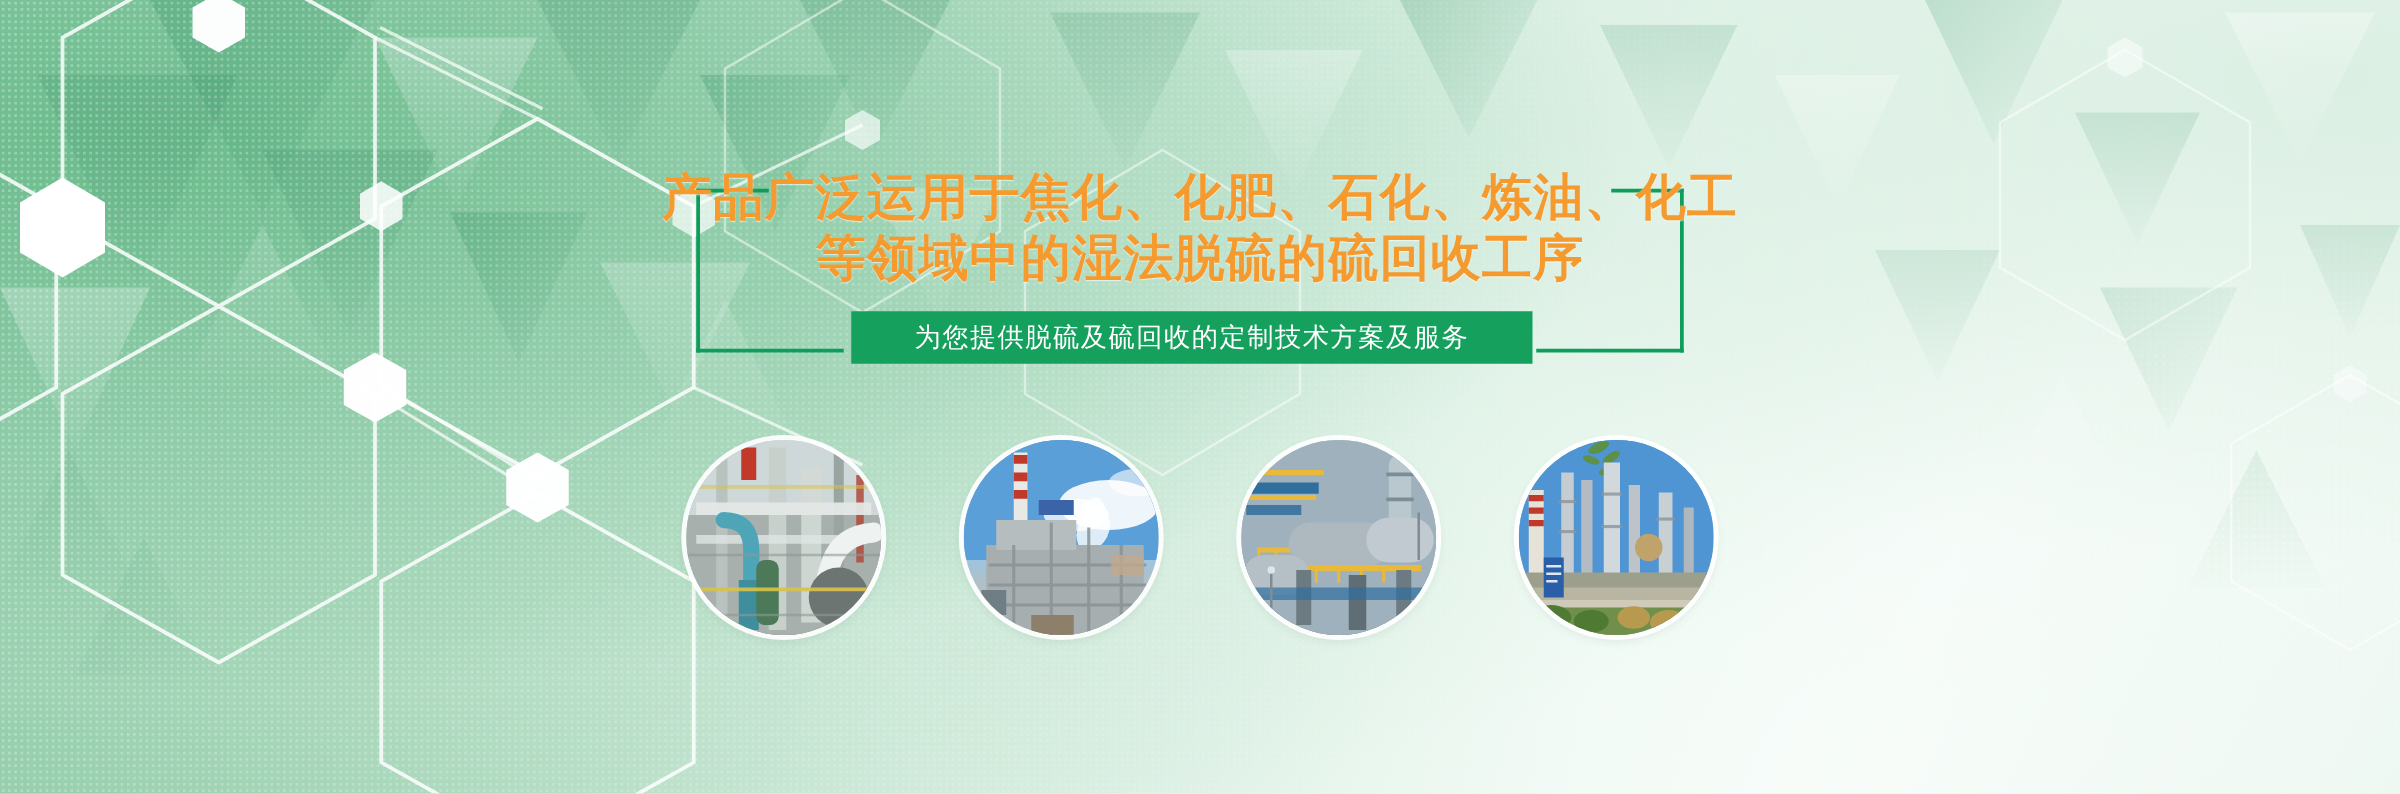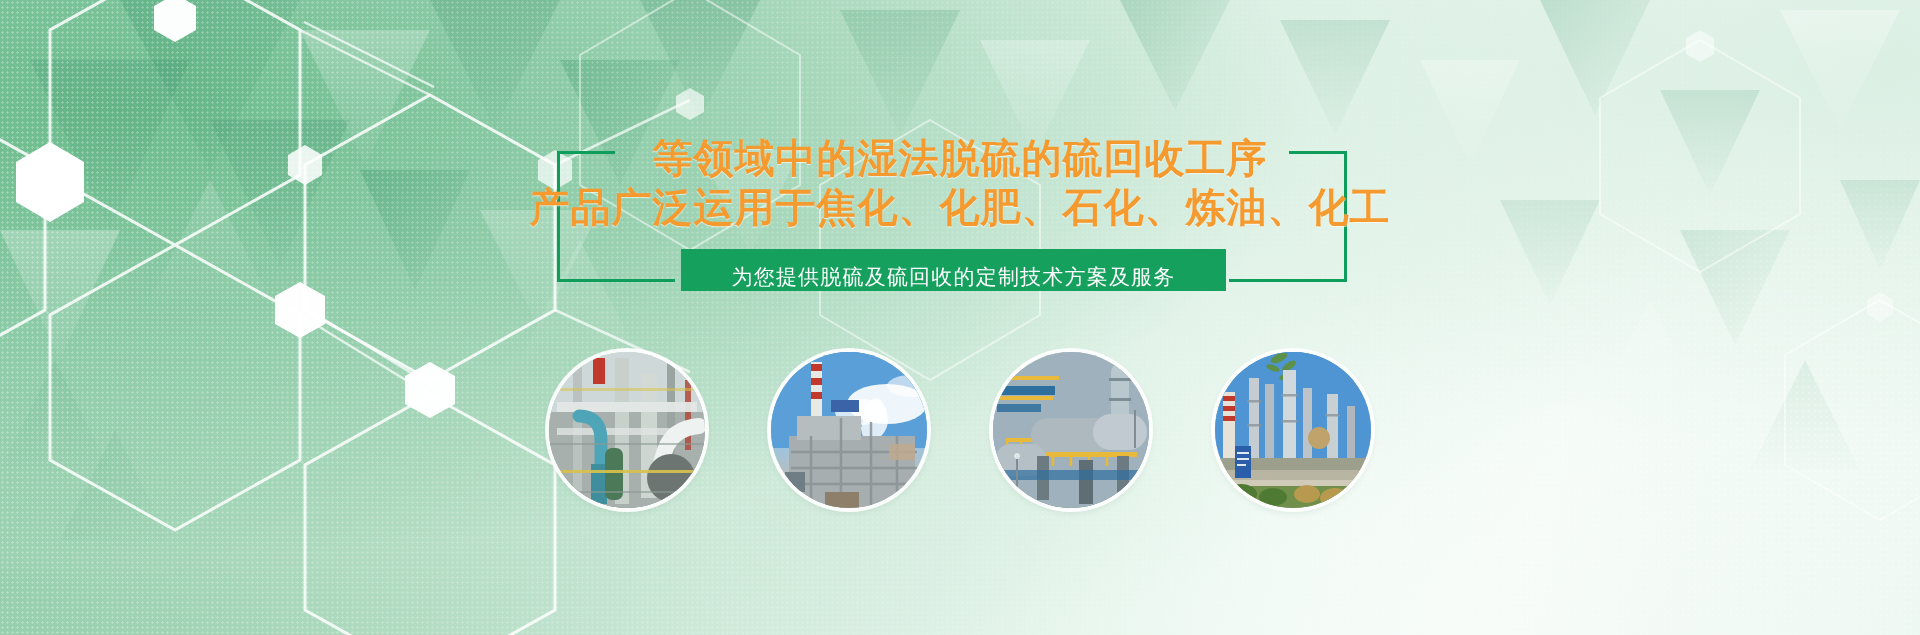--- a/index.html
+++ b/index.html
@@ -75,21 +75,21 @@
     text-shadow:0 1px 1px rgba(255,255,255,.65);
   }
   .headline .ln{ display:block; white-space:nowrap; }
 
   
   .subbar{
     position:absolute;
     left:681px; top:249px;
     width:545px; height:42px;
     background:#16a05e;
-    display:flex; align-items:flex-end; justify-content:center;
+    display:flex; align-items:center; justify-content:center;
   }
   .subbar span{
     color:#ffffff;
     font-size:21px;
     font-weight:500;
     letter-spacing:1.2px;
     white-space:nowrap;
   }
 
   
@@ -221,22 +221,22 @@
     <div class="bracket">
       <i class="bk bk-tl-h"></i>
       <i class="bk bk-tr-h"></i>
       <i class="bk bk-l-v"></i>
       <i class="bk bk-r-v"></i>
       <i class="bk bk-b-l"></i>
       <i class="bk bk-b-r"></i>
     </div>
 
     <div class="headline">
+      <span class="ln">产品广泛运用于焦化、化肥、石化、炼油、化工</span>
       <span class="ln">等领域中的湿法脱硫的硫回收工序</span>
-      <span class="ln">产品广泛运用于焦化、化肥、石化、炼油、化工</span>
     </div>
 
     <div class="subbar">
       <span>为您提供脱硫及硫回收的定制技术方案及服务</span>
     </div>
 
     <div class="circles">
 
       <div class="circle">
         <div class="ph p1">

